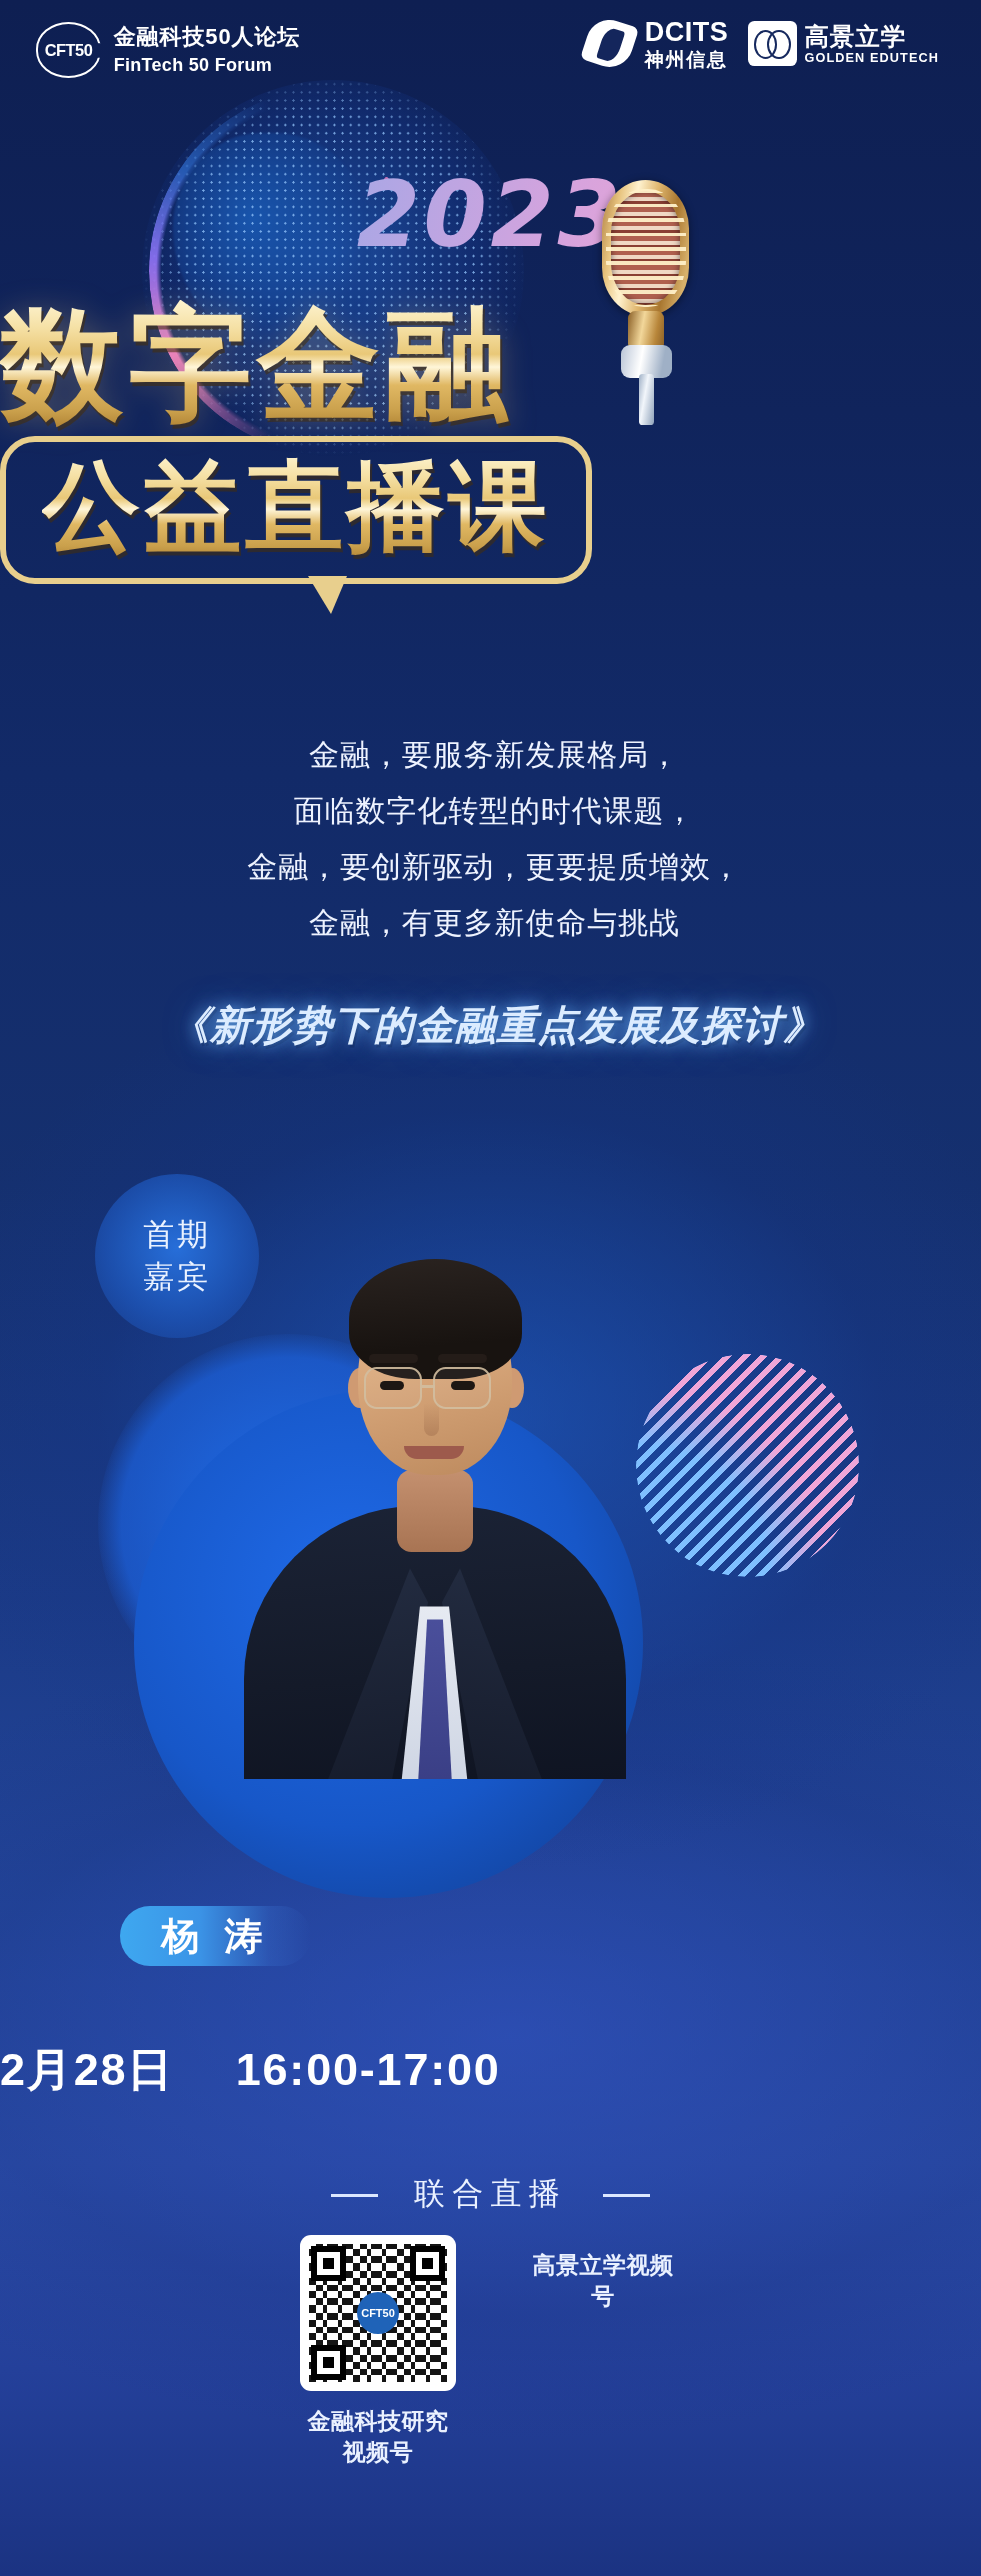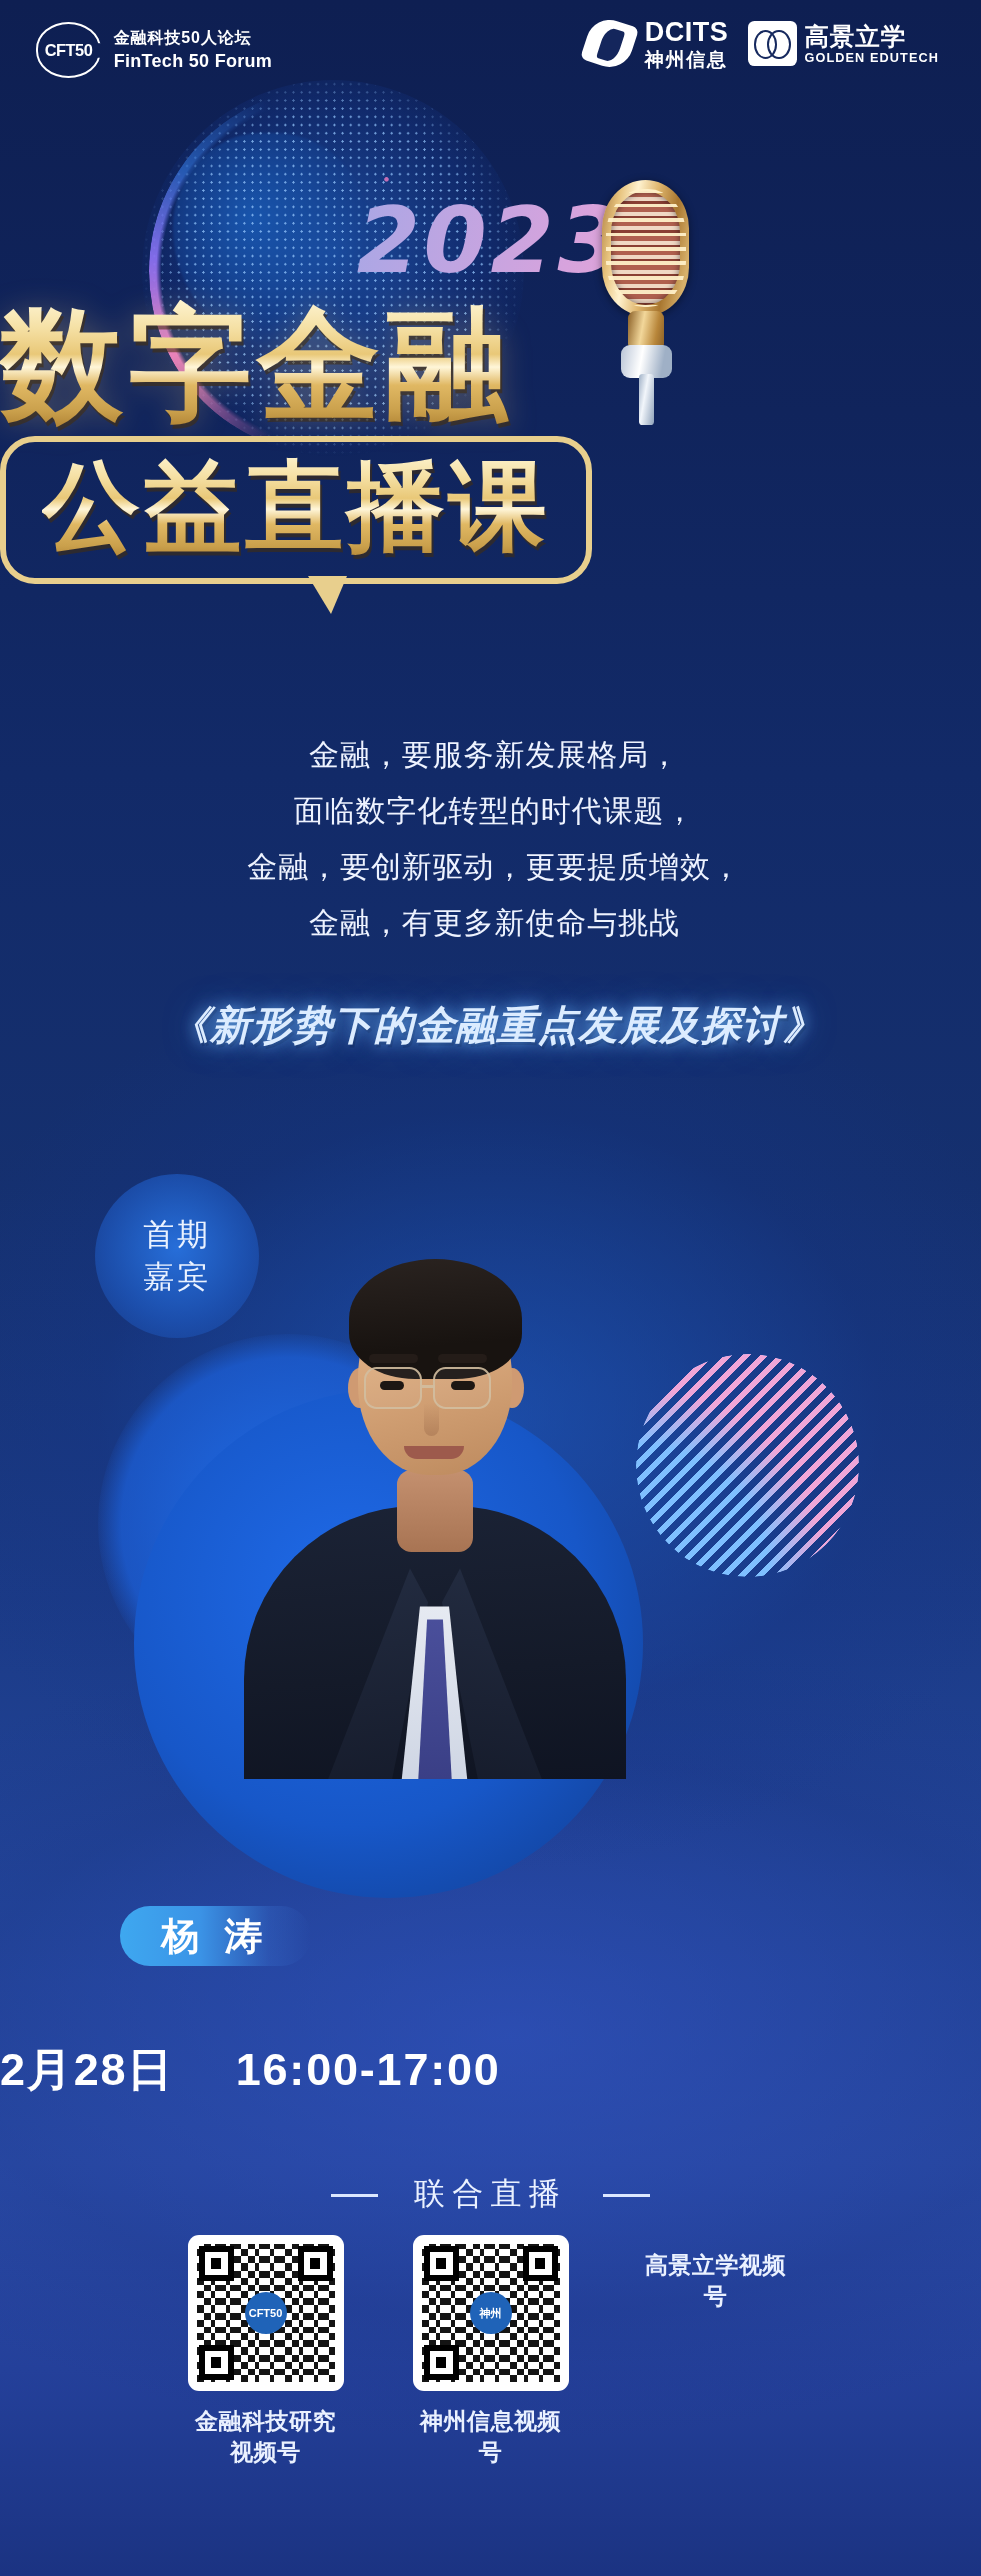--- a/index.html
+++ b/index.html
@@ -15,21 +15,21 @@
 
   
   .header { position:absolute; top:0; left:0; width:981px; height:102px; }
   .logo-cft { position:absolute; left:36px; top:22px; display:flex; align-items:center; gap:12.7px; }
   .cft-mark { width:65px; height:56px; position:relative; }
   .cft-mark .ring { position:absolute; inset:0; border:2.7px solid #fff; border-radius:50%/48%;
       clip-path: polygon(0 0,100% 0,100% 38%,62% 38%,62% 64%,100% 64%,100% 100%,0 100%); }
   .cft-mark .txt { position:absolute; left:0; top:50%; transform:translateY(-50%); width:65px;
       text-align:center; color:#fff; font-size:16.4px; font-weight:700; letter-spacing:-0.5px; }
   .cft-words { color:#fff; line-height:1.38; }
-  .cft-words .cn { font-size:16px; font-weight:700; letter-spacing:0.9px; }
+  .cft-words .cn { font-size:22px; font-weight:700; letter-spacing:0.9px; }
   .cft-words .en { font-size:18px; font-weight:700; letter-spacing:0.3px; }
 
   .logo-partners { position:absolute; right:42px; top:16.4px; display:flex; align-items:center; gap:20px; }
   .dcits { display:flex; align-items:center; gap:9px; }
   .dcits-mark { width:51px; height:51px; position:relative; }
   .dcits-mark .sw { position:absolute; inset:1.8px; border-radius:50% 14% 50% 14%;
       background:linear-gradient(135deg,#fff 0%,#fff 100%); transform:rotate(18deg); }
   .dcits-mark .sw::after { content:""; position:absolute; left:14.5px; top:8.2px; width:20px; height:33px;
       border-radius:50% 12% 50% 12%; background:#14265c; }
   .dcits-words { color:#fff; line-height:1.2; }
@@ -65,21 +65,21 @@
      mask-image:radial-gradient(circle, transparent 0 66%, #000 68% 75%, transparent 78%);
   }
   .globe .cont { position:absolute; left:8%; top:14%; width:52%; height:56%;
      background:radial-gradient(ellipse at 40% 40%, rgba(25,90,180,0.85), rgba(18,55,130,0.2) 70%);
      border-radius:48% 52% 40% 60%; filter:blur(0.9px); }
 
   .year2023 { position:absolute; left:0; right:0; top:162px; text-align:center;
      font-size:91px; font-weight:800; letter-spacing:3.6px; font-style:italic;
      background:linear-gradient(100deg,#7f9fe0 0%,#9aa8e8 28%,#d7a3dd 58%,#f2a8cf 78%,#f7b9d8 100%);
      -webkit-background-clip:text; background-clip:text; color:transparent;
-     font-family:"DejaVu Sans","Liberation Sans",sans-serif;margin-top:26px; }
+     font-family:"DejaVu Sans","Liberation Sans",sans-serif; }
 
   
   .mic { position:absolute; left:586px; top:180px; width:118px; height:245px; }
   .mic .head { position:absolute; left:16.4px; top:0; width:87px; height:136px; border-radius:44px/49px;
      background:linear-gradient(100deg,#a9793c 0%,#e7c37e 18%,#fff2cf 34%,#e0b76f 52%,#a8762f 72%,#d7b06a 90%);
      box-shadow:0 1.8px 9px rgba(0,0,0,0.45); overflow:hidden; }
   .mic .head .bars { position:absolute; left:9px; top:11px; right:9px; bottom:11px; border-radius:36px/44px;
      background:repeating-linear-gradient(180deg,#b0604f 0 6.4px,#f0d8c4 6.4px 10px,#8a3f33 10px 14.5px);
      box-shadow:inset 0 0 7.3px rgba(0,0,0,0.5); }
   .mic .head .rib { position:absolute; left:3.6px; top:9px; right:3.6px; bottom:9px; border-radius:38px/45px;
@@ -341,32 +341,16 @@
           <i></i>
         </div>
         <div class="qr-eye bl">
           <i></i>
         </div>
       <div class="qr-logo">CFT50</div>
     </div>
     <div class="qr-label">金融科技研究视频号</div>
   </div>
   <div class="qr-item">
-    <div class="qr-box">
-      <div class="qr-px"></div>
-      <div class="qr-eye tl">
-          <i></i>
-        </div>
-        <div class="qr-eye tr">
-          <i></i>
-        </div>
-        <div class="qr-eye bl">
-          <i></i>
-        </div>
-      <div class="qr-logo">神州</div>
-    </div>
-    <div class="qr-label">神州信息视频号</div>
-  </div>
-  <div class="qr-item">
     <div class="qr-label">高景立学视频号</div>
   </div>
 </div>
 
 
 </body></html>

